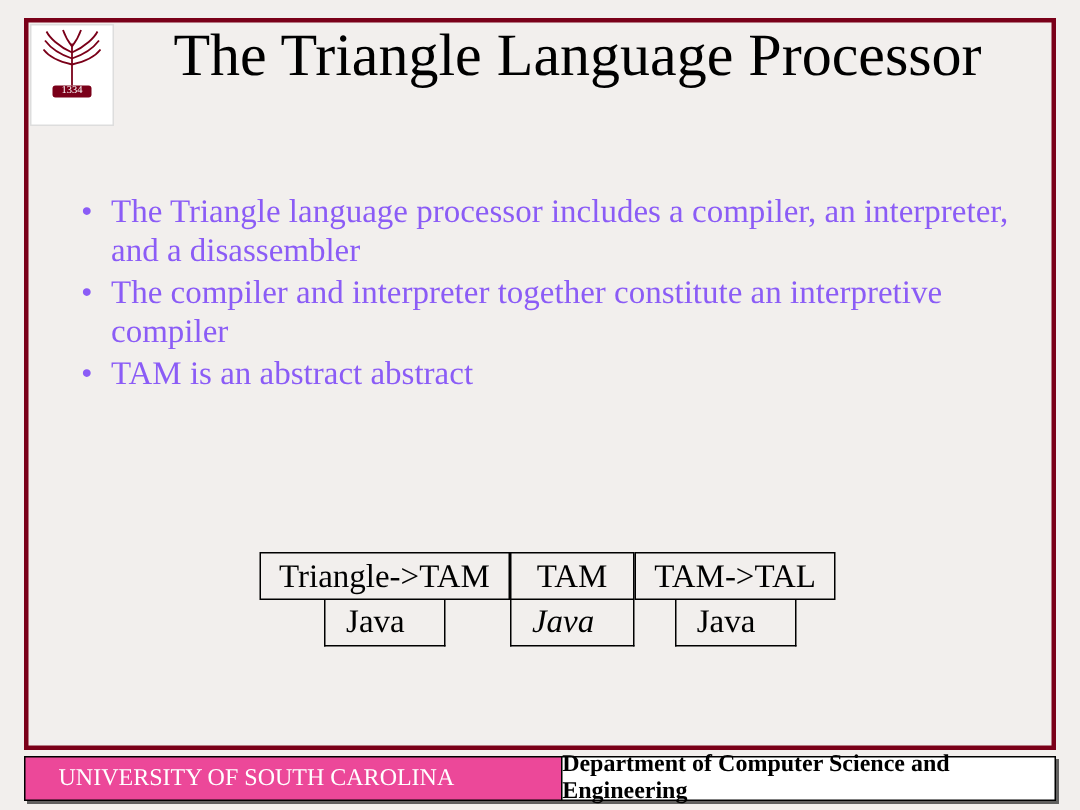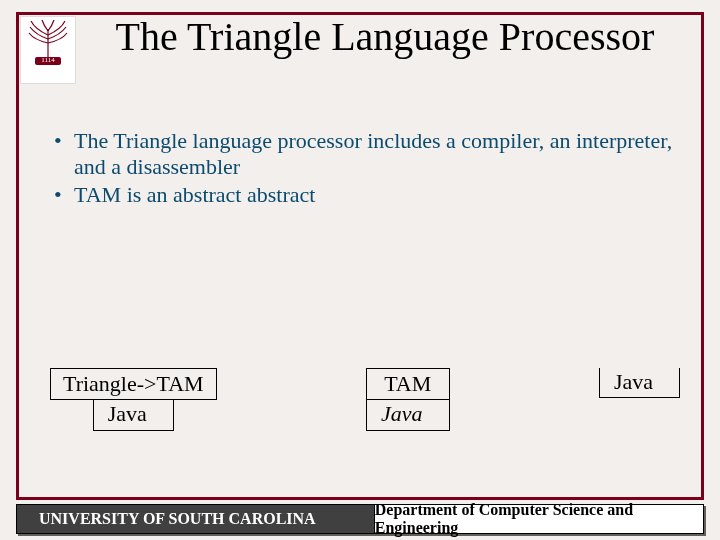--- a/index.html
+++ b/index.html
@@ -48,21 +48,21 @@
     font-size: 40px;
     line-height: 1.05;
     color: #000;
   }
   .bullets {
     position: absolute;
     top: 128px;
     left: 48px;
     right: 38px;
     font-size: 22px;
-    color: #0c4a6e;
+    color: #8b5cf6;
     line-height: 1.18;
   }
   .bullets ul {
     margin: 0;
     padding-left: 20px;
   }
   .bullets li {
     margin-bottom: 2px;
     list-style: none;
     position: relative;
@@ -73,21 +73,21 @@
     position: absolute;
     left: -14px;
     top: 0;
   }
   .diagrams {
     position: absolute;
     top: 368px;
     left: 50px;
     right: 40px;
     display: flex;
-    justify-content: space-between;
+    justify-content: center;
     align-items: flex-start;
   }
   .tomb {
     position: relative;
     text-align: center;
     font-size: 22px;
     color: #000;
     line-height: 1.2;
   }
   .tomb .top-box {
@@ -108,31 +108,30 @@
   .footer {
     position: absolute;
     bottom: 6px;
     left: 16px;
     right: 16px;
     height: 30px;
     display: flex;
   }
   .footer-left {
     flex: 0 0 52%;
-    background: #404040;
+    background: #ec4899;
     color: #fff;
     font-size: 16px;
     display: flex;
     align-items: center;
     padding-left: 22px;
     box-sizing: border-box;
     border: 1px solid #000;
     border-right: none;
     box-shadow: 2px 2px 0 rgba(0,0,0,0.6);
-    font-weight: bold;
   }
   .footer-right {
     flex: 1;
     background: #fff;
     color: #000;
     font-weight: bold;
     font-size: 16px;
     display: flex;
     align-items: center;
     justify-content: center;
@@ -156,42 +155,44 @@
         <path d="M27 18 C36 14 42 8 44 4"></path>
         <path d="M27 22 C18 19 12 14 9 10"></path>
         <path d="M27 22 C36 19 42 14 45 10"></path>
         <path d="M27 26 C18 24 11 20 8 16"></path>
         <path d="M27 26 C36 24 43 20 46 16"></path>
         <path d="M27 14 C24 10 22 6 21 3"></path>
         <path d="M27 14 C30 10 32 6 33 3"></path>
       </g>
       <rect x="14" y="40" width="26" height="8" rx="2" fill="#7a0019"></rect>
     </svg>
-    <div style="font-size:7px;color:#fff;position:relative;top:-11px;">1114</div>
+    <div style="font-size:7px;color:#fff;position:relative;top:-11px;">1334</div>
   </div>
 
   <div class="title">The Triangle Language Processor</div>
 
   <div class="bullets">
     <ul>
       <li>The Triangle language processor includes a compiler, an interpreter, and a disassembler</li>
+      <li>The compiler and interpreter together constitute an interpretive compiler</li>
       <li>TAM is an abstract abstract</li>
     </ul>
   </div>
 
   <div class="diagrams">
     <div class="tomb">
       <div class="top-box">Triangle-&gt;TAM</div>
       <div class="bottom-box">Java</div>
     </div>
     <div class="tomb narrow">
       <div class="top-box">TAM</div>
       <div class="bottom-box" style="font-style:italic">Java</div>
     </div>
     <div class="tomb">
+      <div class="top-box">TAM-&gt;TAL</div>
       <div class="bottom-box">Java</div>
     </div>
   </div>
 
   <div class="footer">
     <div class="footer-left">UNIVERSITY OF SOUTH CAROLINA</div>
     <div class="footer-right">Department of Computer Science and Engineering</div>
   </div>
 
 </div>

